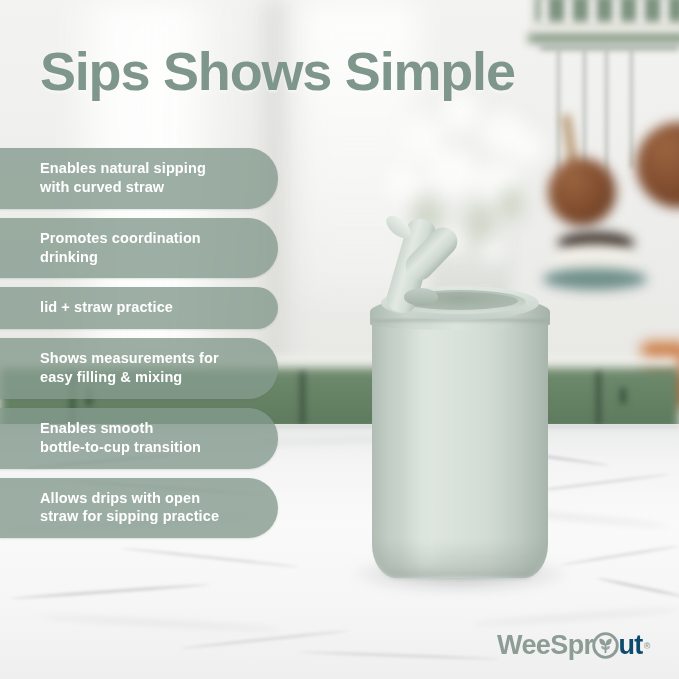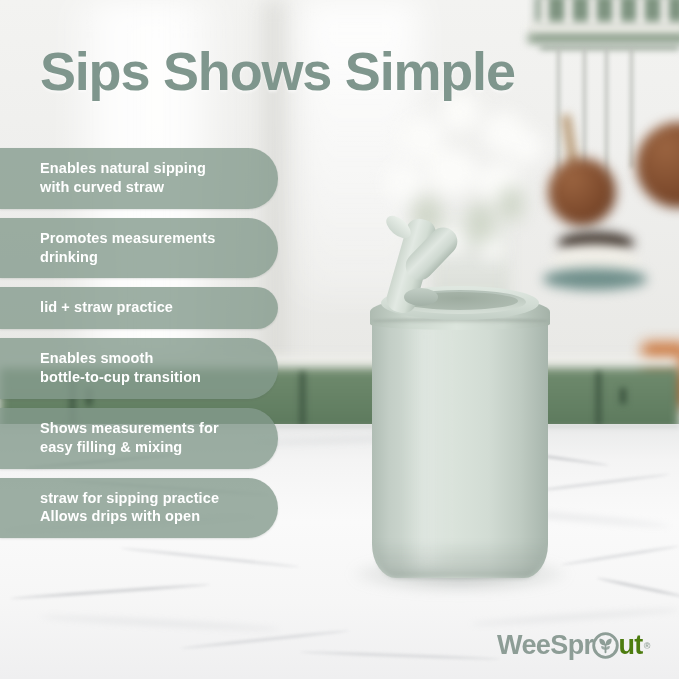--- a/index.html
+++ b/index.html
@@ -256,21 +256,21 @@
     white-space:nowrap;
   }
   .logo .spr { color:#8d9d96; }
   .logo-mark {
     position:relative;
     display:inline-block;
     width:27px; height:27px;
     margin:0 -1px;
     vertical-align:middle;
   }
-  .logo .ut { color:#4d7c0f; }
+  .logo .ut { color:#0c4a6e; }
   .logo-reg {
     font-size:9px; vertical-align:super; margin-left:1px; color:#96a49d;
     font-weight:bold;
   }
 </style>
 </head>
 <body>
 
 <div id="stage">
 
@@ -375,41 +375,41 @@
 
   <div class="pills">
 
     <div class="pill">
       <span class="pill-line">Enables natural sipping</span>
       <span class="pill-line">with curved straw</span>
     </div>
 
 
     <div class="pill">
-      <span class="pill-line">Promotes measurements</span>
+      <span class="pill-line">Promotes coordination</span>
       <span class="pill-line">drinking</span>
     </div>
 
     <div class="pill">
       <span class="pill-line">lid + straw practice</span>
+    </div>
+
+    <div class="pill">
+      <span class="pill-line">Shows measurements for</span>
+      <span class="pill-line">easy filling &amp; mixing</span>
     </div>
 
     <div class="pill">
       <span class="pill-line">Enables smooth</span>
       <span class="pill-line">bottle-to-cup transition</span>
     </div>
 
     <div class="pill">
-      <span class="pill-line">Shows measurements for</span>
-      <span class="pill-line">easy filling &amp; mixing</span>
-    </div>
-
-    <div class="pill">
+      <span class="pill-line">Allows drips with open</span>
       <span class="pill-line">straw for sipping practice</span>
-      <span class="pill-line">Allows drips with open</span>
     </div>
   </div>
 
   <div class="logo">
     <span class="spr">WeeSpr</span>
     <span class="logo-mark">
       <svg viewBox="0 0 32 32" width="27" height="27" aria-hidden="true">
         <circle cx="16" cy="16" r="14" fill="none" stroke="#8d9d96" stroke-width="3.4"></circle>
         <path d="M16 24 L16 15" stroke="#8d9d96" stroke-width="2.2" stroke-linecap="round" fill="none"></path>
         <path d="M16 16 C10 16, 8 12, 9 8 C14 8, 16 11, 16 16 Z" fill="#8d9d96"></path>

